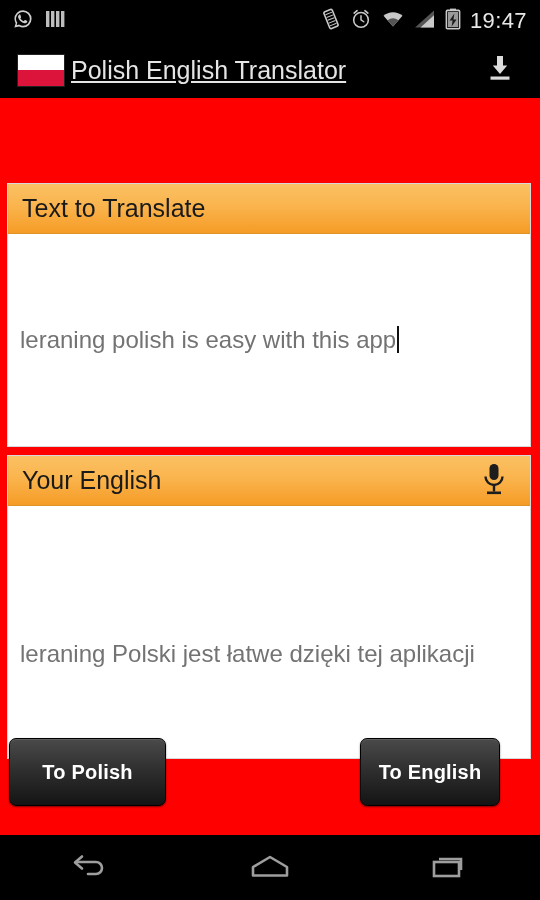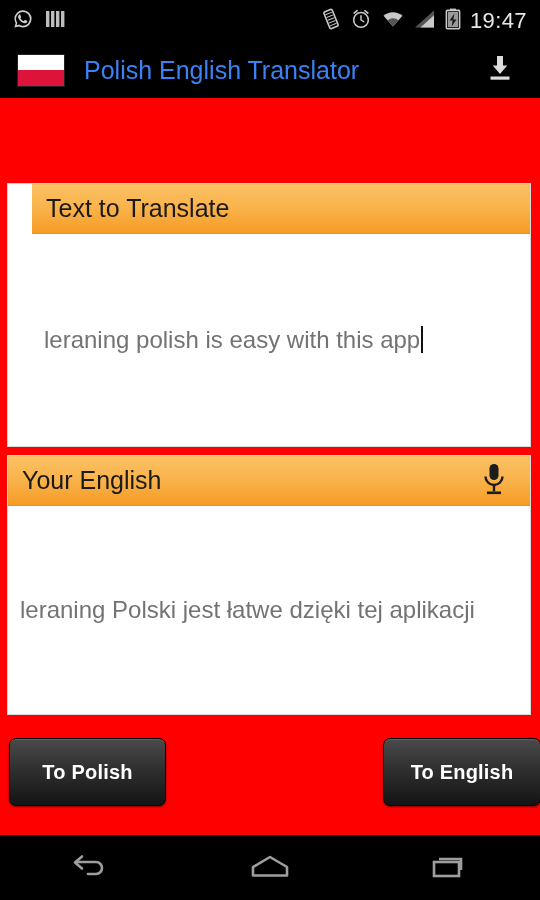--- a/index.html
+++ b/index.html
@@ -41,24 +41,25 @@
   .flag {
     width:48px; height:33px;
     margin-left:17px;
     border:1px solid #222;
     overflow:hidden;
     display:flex; flex-direction:column;
   }
   .flag-white { flex:1; background:#ffffff; }
   .flag-red   { flex:1; background:#dc143c; }
   .app-title {
-    color:#3b82f6;
+    color:#e5e5e5;
     font-size:25px;
-    margin-left:19px;
+    margin-left:6px;
     white-space:nowrap;
+    text-decoration:underline;
   }
   .dl-btn {
     margin-left:auto; margin-right:18px;
     width:44px; height:44px;
     display:flex; align-items:center; justify-content:center;
   }
 
   
   .body-red {
     position:absolute; top:98px; left:0;
@@ -101,46 +102,46 @@
   }
   .caret {
     display:inline-block;
     width:2px; height:27px;
     background:#111;
     vertical-align:-5px;
     margin-left:1px;
   }
 
   
-  #panel-input  { top:85px;padding-left:24px; }
+  #panel-input  { top:85px; }
   #panel-input .panel-body { height:212px; }
   
   #panel-result { top:357px; }
-  #panel-result .panel-body { height:208px; }
+  #panel-result .panel-body { height:208px;margin-top:44px; }
 
   
   .btn-row {
     position:absolute;
     top:640px; left:0;
     width:540px; height:72px;
   }
   .btn {
     position:absolute; top:0;
     height:68px;
     border-radius:7px;
     background:linear-gradient(to bottom,#4a4a4a 0%,#2e2e2e 48%,#141414 100%);
     border:1px solid #000;
     box-shadow:0 1px 2px rgba(0,0,0,.5), inset 0 1px 0 rgba(255,255,255,.12);
     color:#fff;
     font-size:20px; font-weight:bold;
     display:flex; align-items:center; justify-content:center;
     letter-spacing:0.2px;
   }
   #btn-to-polish  { left:9px;  width:157px; }
-  #btn-to-english { left:383px; width:158px; }
+  #btn-to-english { left:360px; width:140px; }
 
   
   .navbar {
     position:absolute; bottom:0; left:0;
     width:540px; height:65px;
     background:#000;
     display:flex; align-items:center; justify-content:space-around;
   }
   .nav-btn {
     width:96px; height:65px;

